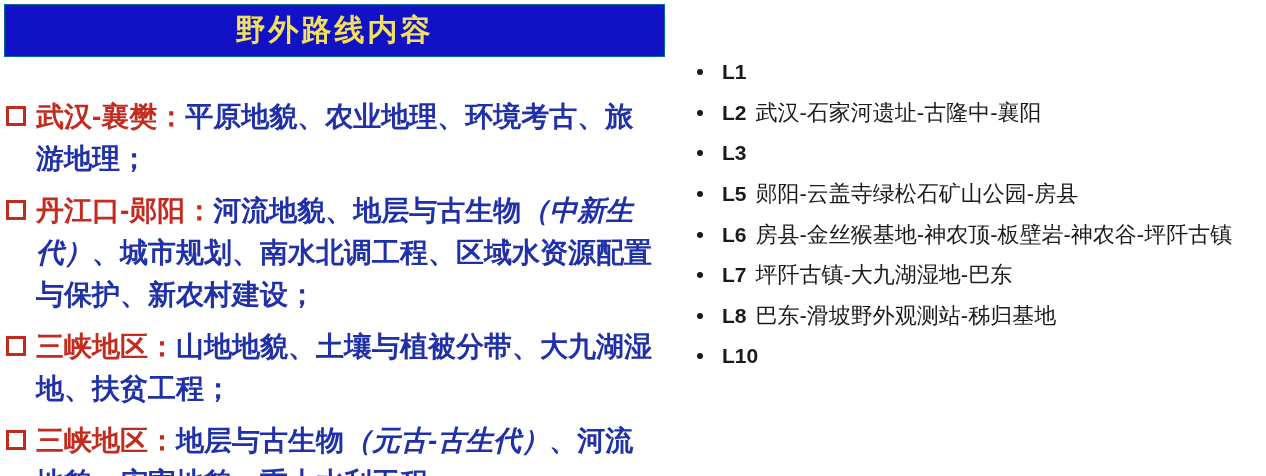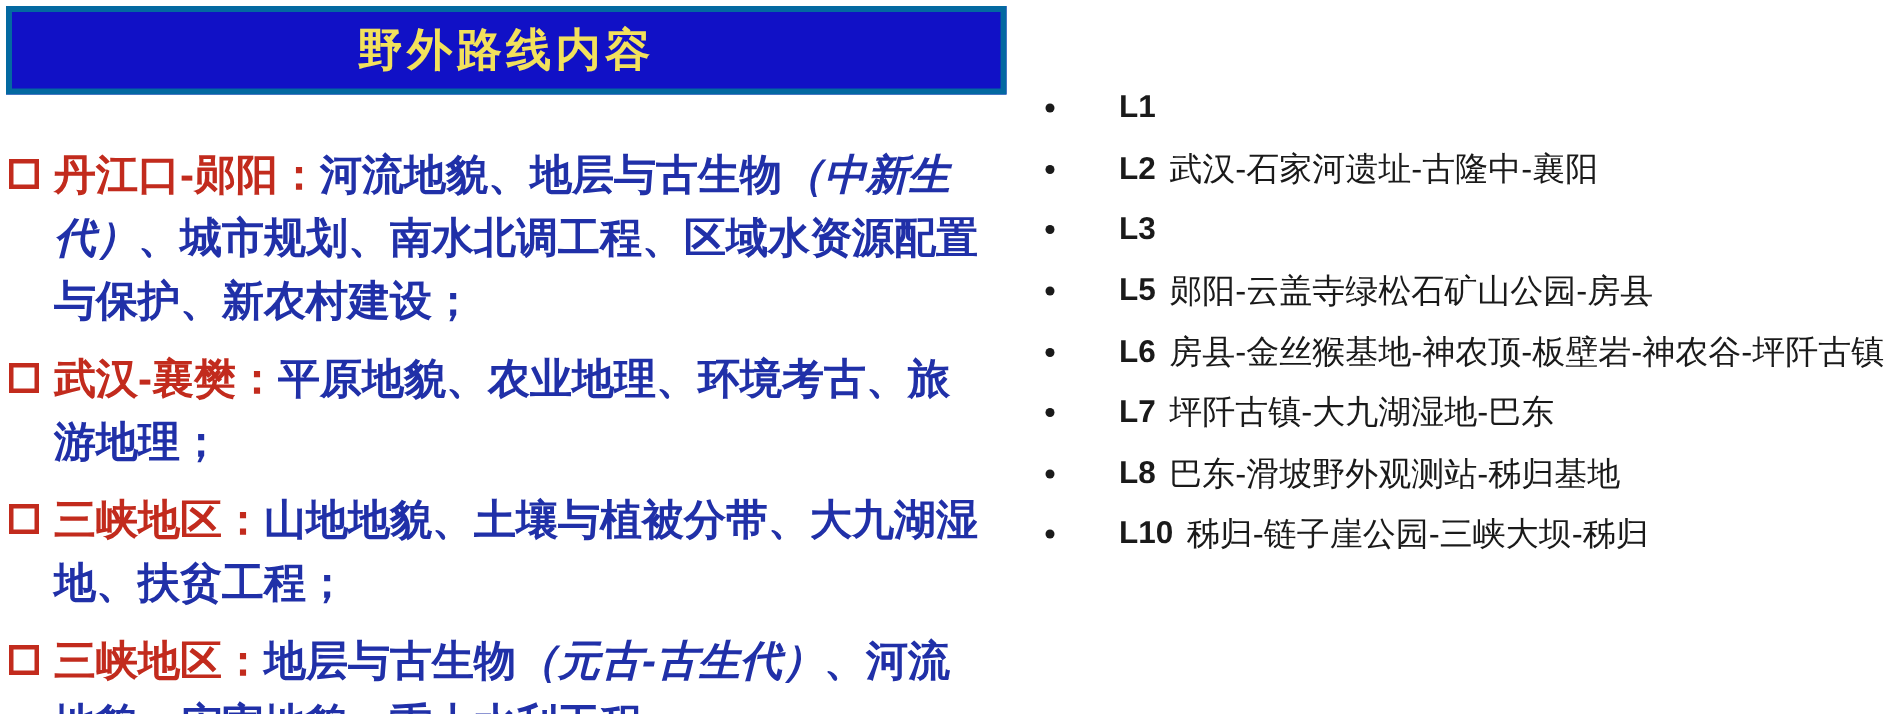--- a/index.html
+++ b/index.html
@@ -7,21 +7,21 @@
     width:1266px;height:476px;
     background:#ffffff;
     position:relative;
     font-family:"Liberation Sans","DejaVu Sans",sans-serif;
     overflow:hidden;
   }
   
   .banner{
     position:absolute;left:4px;top:4px;width:659px;height:51px;
     background:var(--banner-bg,#1111C6);
-    border:4px solid #0369a1;
+    border:1px solid #0369a1;
     display:flex;align-items:center;justify-content:center;
   }
   .banner .title{
     color:var(--title-color,#F2E15C);
     font-size:30px;font-weight:700;letter-spacing:3px;
   }
   
   ul.summary{
     position:absolute;left:6px;top:96px;width:650px;
     margin:0;padding:0;list-style:none;
@@ -59,33 +59,32 @@
   ul.routes .dot{
     position:absolute;left:5px;top:50%;
     width:6px;height:6px;border-radius:50%;
     background:var(--routes-color,#1A1A1A);
     transform:translateY(-50%);
   }
   ul.routes .lbl{
     font-weight:700;
     margin-right:9px;
     font-size:21px;
-    margin-left:24px;
   }
 </style>
 </head>
 <body>
 
 <div class="banner">
   <span class="title">野外路线内容</span>
 </div>
 
 <ul class="summary">
+    <li><span class="sq"></span><span class="hd">武汉-襄樊：</span><span class="seg">平原地貌、农业地理、环境考古、旅游地理；</span></li>
     <li><span class="sq"></span><span class="hd">丹江口-郧阳：</span><span class="seg">河流地貌、地层与古生物</span><span class="seg it">（中新生代）</span><span class="seg">、城市规划、南水北调工程、区域水资源配置与保护、新农村建设；</span></li>
-    <li><span class="sq"></span><span class="hd">武汉-襄樊：</span><span class="seg">平原地貌、农业地理、环境考古、旅游地理；</span></li>
     <li><span class="sq"></span><span class="hd">三峡地区：</span><span class="seg">山地地貌、土壤与植被分带、大九湖湿地、扶贫工程；</span></li>
     <li><span class="sq"></span><span class="hd">三峡地区：</span><span class="seg">地层与古生物</span><span class="seg it">（元古-古生代）</span><span class="seg">、河流地貌、灾害地貌、重大水利工程。</span></li>
   </ul>
 
 <ul class="routes">
     <li>
       <span class="dot"></span>
       <span class="lbl">L1</span>
     </li>
     <li>
@@ -113,15 +112,14 @@
       <span class="txt">坪阡古镇-大九湖湿地-巴东</span>
     </li>
     <li>
       <span class="dot"></span>
       <span class="lbl">L8</span>
       <span class="txt">巴东-滑坡野外观测站-秭归基地</span>
     </li>
     <li>
       <span class="dot"></span>
       <span class="lbl">L10</span>
-      <span class="txt">秭归-链子崖公园-三峡大坝-秭归</span>
     </li>
   </ul>
 
 </body></html>

